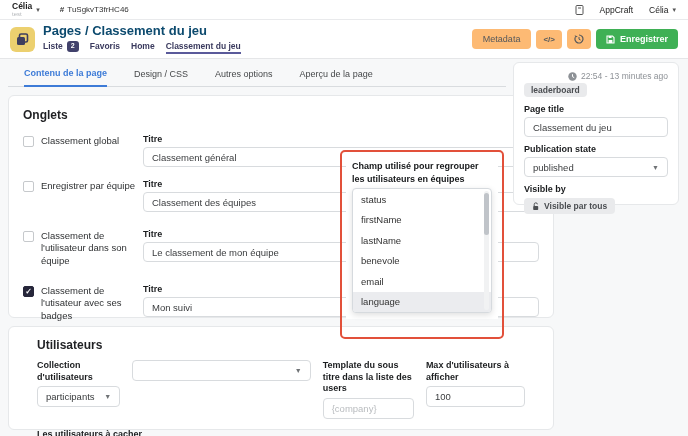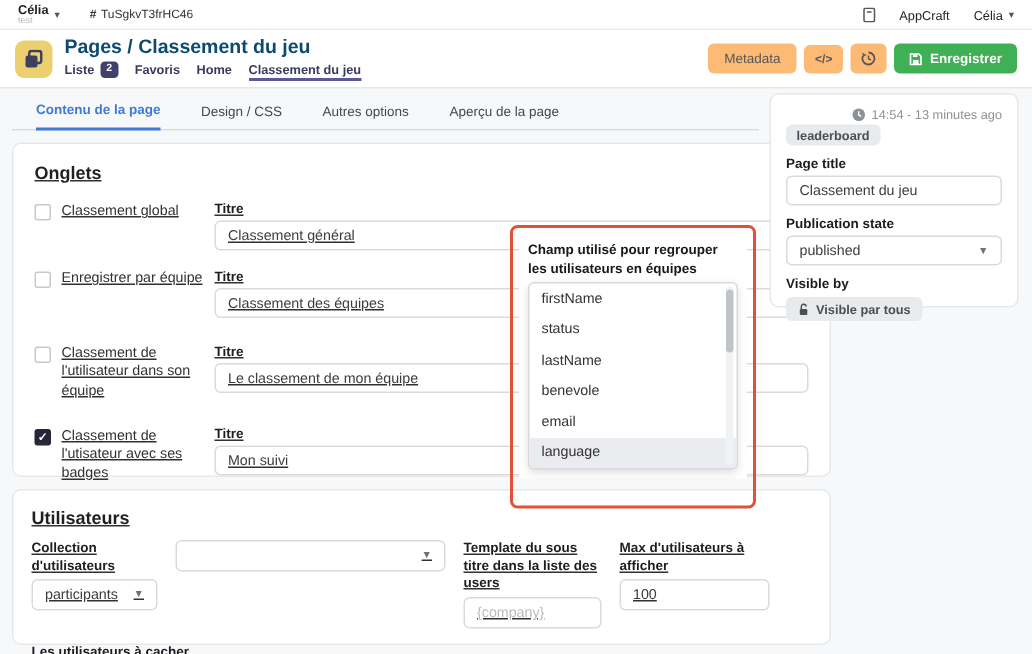--- a/index.html
+++ b/index.html
@@ -63,24 +63,24 @@
 
   .subtabs {
     position:absolute; left:0; top:4px; width:498px; height:24px;
     border-bottom:1px solid #d9dcdf; display:flex; gap:27px; padding-left:16px; align-items:flex-end;
   }
   .subtab { font-size:9px; color:#46484a; padding-bottom:7px; cursor:pointer; }
   .subtab.active { color:#3d7bd7; font-weight:bold; border-bottom:2px solid #3d7bd7; margin-bottom:-1px; }
 
   .card {
     position:absolute; left:0; background:#fff;
-    border:1px solid #e6e8ea; border-radius:6px; width:546px;text-decoration:underline;
+    border:1px solid #e6e8ea; border-radius:6px; width:546px;
   }
   .card-onglets { top:36px; height:223px; padding:12px 14px; }
-  .card-users { top:267px; height:104px; padding:11px 12px; }
+  .card-users { top:267px; height:104px; padding:11px 28px; }
   .section-heading { font-size:12px; font-weight:bold; color:#1f2023; }
 
   .onglet-row { display:flex; margin-top:12px; }
   .row-left { width:120px; display:flex; gap:7px; padding-top:1px; flex:none; }
   .checkbox {
     width:11px; height:11px; border:1px solid #c6c9cc; border-radius:2px; background:#fff; flex:none; margin-top:1px;
     display:flex; align-items:center; justify-content:center; cursor:pointer;
   }
   .checkbox.checked { background:#26263a; border-color:#26263a; color:#fff; font-size:8px; font-weight:bold; }
   .row-label { font-size:9.5px; color:#2f3133; line-height:1.3; }
@@ -321,21 +321,21 @@
   </div>
 
   <div class="side-card">
     <div class="timestamp">
       <span>
         <svg width="9" height="9" viewBox="0 0 9 9">
             <circle cx="4.5" cy="4.5" r="4.2" fill="#8d9196"></circle>
             <path d="M4.5 2.2 V4.7 L6.2 5.6" fill="none" stroke="#fff" stroke-width="1"></path>
           </svg>
       </span>
-      <span>14:54 - 13 minutes ago</span>
+      <span>22:54 - 13 minutes ago</span>
     </div>
     <span class="type-badge">leaderboard</span>
     <div class="side-label">Page title</div>
     <div class="side-input">Classement du jeu</div>
     <div class="side-label">Publication state</div>
     <div class="side-select">
       <span>published</span>
       <span class="sel-caret">▼</span>
     </div>
     <div class="side-label">Visible by</div>
@@ -346,22 +346,22 @@
             <rect x="1.2" y="4" width="5" height="4" rx="0.8" fill="#4b4e52"></rect>
           </svg>
       </span>
       <span>Visible par tous</span>
     </div>
   </div>
 
   <div class="popover">
     <div class="pop-label">Champ utilisé pour regrouper les utilisateurs en équipes</div>
     <div class="menu">
+      <div class="menu-item">status</div>
       <div class="menu-item">firstName</div>
-      <div class="menu-item">status</div>
       <div class="menu-item">lastName</div>
       <div class="menu-item">benevole</div>
       <div class="menu-item">email</div>
       <div class="menu-item hovered">language</div>
       <div class="menu-scrollbar"></div>
       <div class="menu-thumb"></div>
     </div>
   </div>
 
   <div class="annotation"></div>

